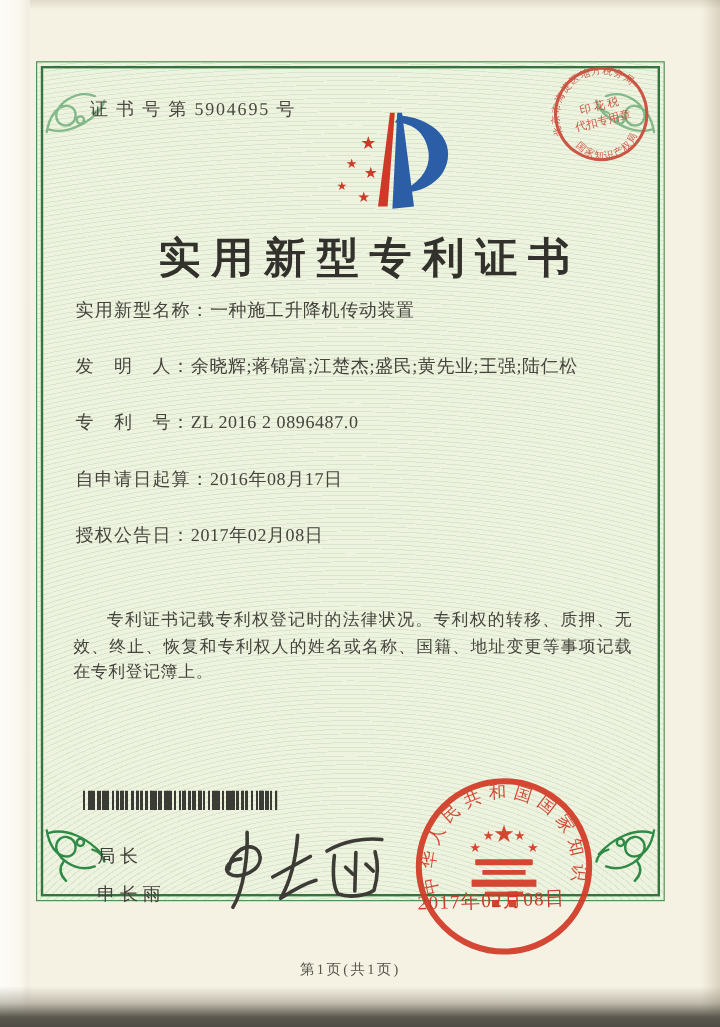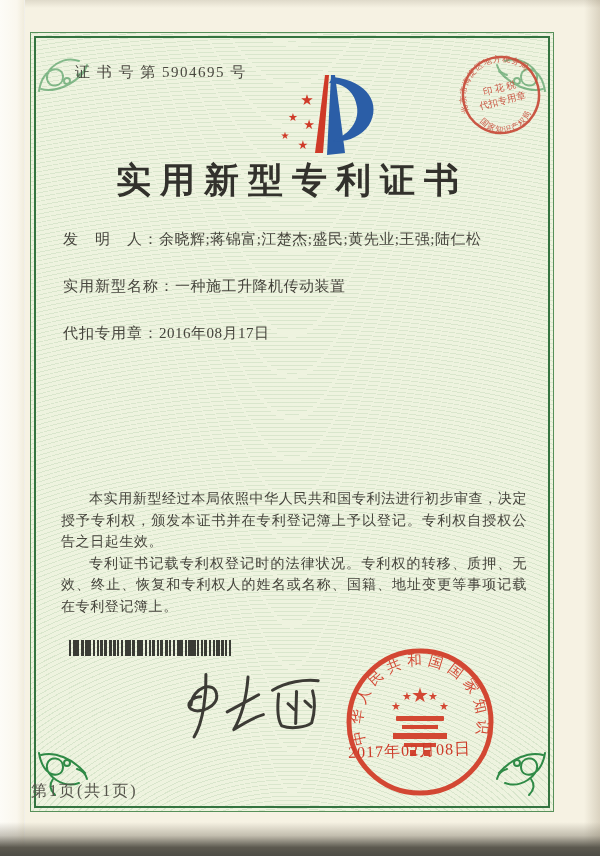--- a/index.html
+++ b/index.html
@@ -11,40 +11,40 @@
     background:linear-gradient(90deg,#fdfcf7 0%,#faf7ee 70%,#f1ecdc 100%);
     border-right:1px solid rgba(0,0,0,.05);}
   .scan-right{position:absolute;right:0;top:0;width:16px;height:100%;
     background:linear-gradient(90deg,rgba(0,0,0,0),rgba(120,100,70,.22));}
   .scan-bottom{position:absolute;left:0;bottom:0;width:100%;height:34px;
     background:linear-gradient(180deg,rgba(90,88,80,0) 0%,rgba(131,125,110,.45) 40%,#5c594f 75%,#4e4c45 100%);}
   .scan-top{position:absolute;left:0;top:0;width:100%;height:8px;
     background:linear-gradient(180deg,rgba(120,110,90,.18),rgba(0,0,0,0));}
 
   
-  .frame{position:absolute;left:30px;top:32px;width:524px;height:780px;
+  .frame{position:absolute;left:30px;top:51px;width:524px;height:700px;
     border:1px solid #569059;
     background-color:#eef3df;
     background-image:
       repeating-radial-gradient(ellipse 140% 70% at 50% 115%,rgba(96,156,96,.15) 0 1.2px,rgba(0,0,0,0) 1.2px 5.5px);
     box-sizing:border-box;}
   .frame-inner{position:absolute;inset:3px;border:2px solid #347440;pointer-events:none;}
 
   .corner{position:absolute;width:62px;height:62px;color:#2f8a46;}
   .corner svg{width:100%;height:100%;}
   .corner.tl{left:2px;top:2px;opacity:.55;}
   .corner.tr{right:2px;top:2px;transform:scaleX(-1);opacity:.55;}
   .corner.bl{left:2px;bottom:2px;transform:scaleY(-1);}
   .corner.br{right:2px;bottom:2px;transform:scale(-1,-1);}
 
   .cert-no{position:absolute;left:44px;top:30px;font-size:15px;color:#4a4840;letter-spacing:1.5px;}
 
   .logo{position:absolute;left:234px;top:38px;width:128px;height:88px;}
 
-  .title{position:absolute;left:0;top:124px;width:100%;margin:0;text-align:center;
+  .title{position:absolute;left:0;top:124px;width:100%;margin:16px;text-align:center;
     font-size:35px;font-weight:700;color:#32312c;letter-spacing:9px;}
 
   .fields{position:absolute;left:32px;top:197px;right:36px;font-size:15px;color:#45443c;}
   .field-row{height:26px;margin-bottom:21px;white-space:nowrap;}
   .field-label{letter-spacing:1px;}
   .field-value{letter-spacing:.5px;}
 
   .paragraphs{position:absolute;left:30px;top:455px;right:26px;font-size:14px;color:#45443c;}
   .paragraphs p{margin:0;text-indent:2em;line-height:21.5px;text-align:justify;letter-spacing:.6px;}
 
@@ -52,22 +52,22 @@
     background:
       repeating-linear-gradient(90deg,#23231f 0 2px,transparent 2px 4px),
       repeating-linear-gradient(90deg,#23231f 0 1px,transparent 1px 7px),
       repeating-linear-gradient(90deg,transparent 0 5px,#23231f 5px 8px,transparent 8px 13px);
     opacity:.88;}
 
   .officer{position:absolute;left:50px;top:652px;font-size:15px;color:#3f3e37;letter-spacing:4px;}
   .officer div{margin-bottom:13px;}
   .signature{position:absolute;left:130px;top:630px;width:180px;height:84px;transform:rotate(-2deg);}
 
-  .footer{position:absolute;left:0;top:748px;width:100%;text-align:left;
-    font-size:16px;color:#55544b;letter-spacing:2px;}
+  .footer{position:absolute;left:0;top:748px;width:100%;text-align:center;
+    font-size:12px;color:#55544b;letter-spacing:2px;}
 
   
   .tax-seal{position:absolute;left:452px;top:46px;width:98px;height:98px;transform:rotate(-14deg);opacity:.92;z-index:5;}
   .authority-seal{position:absolute;left:344px;top:646px;width:152px;height:152px;opacity:.93;z-index:4;}
   .seal-date{position:absolute;left:348px;top:740px;width:170px;font-size:16px;color:#cd3a28;
     letter-spacing:1px;transform:rotate(-2deg);z-index:6;font-family:"Liberation Serif","DejaVu Serif",serif;}
 </style>
 </head>
 <body>
 
@@ -120,32 +120,37 @@
           <text x="44" y="58" font-size="13">★</text>
           <text x="20" y="68" font-size="10">★</text>
           <text x="38" y="78" font-size="12">★</text>
         </g>
       </svg>
     </div>
 
     <h1 class="title">实用新型专利证书</h1>
 
     <div class="fields">
+      <div class="field-row"><span class="field-label">实用新型名称：</span><span class="field-value">一种施工升降机传动装置</span></div>
       <div class="field-row"><span class="field-label">发　明　人：</span><span class="field-value">余晓辉;蒋锦富;江楚杰;盛民;黄先业;王强;陆仁松</span></div>
-      <div class="field-row"><span class="field-label">实用新型名称：</span><span class="field-value">一种施工升降机传动装置</span></div>
-      <div class="field-row"><span class="field-label">代扣专用章：</span><span class="field-value">2016年08月17日</span></div>
+      <div class="field-row"><span class="field-label">专　利　号：</span><span class="field-value">ZL 2016 2 0896487.0</span></div>
+      <div class="field-row"><span class="field-label">自申请日起算：</span><span class="field-value">2016年08月17日</span></div>
+      <div class="field-row"><span class="field-label">授权公告日：</span><span class="field-value">2017年02月08日</span></div>
     </div>
 
     <div class="paragraphs">
-      <p>本实用新型经过本局依照中华人民共和国专利法进行初步审查，决定授予专利权，颁发本证书并在专利登记簿上予以登记。专利权自授权公告之日起生效。</p>
       <p>专利证书记载专利权登记时的法律状况。专利权的转移、质押、无效、终止、恢复和专利权人的姓名或名称、国籍、地址变更等事项记载在专利登记簿上。</p>
     </div>
 
     <div class="barcode"></div>
 
+    <div class="officer">
+      <div>局长</div>
+      <div>申长雨</div>
+    </div>
 
     <div class="signature">
       <svg viewBox="0 0 180 84">
         <g fill="none" stroke="#3c3b35" stroke-width="3" stroke-linecap="round" stroke-linejoin="round">
           <path d="M30,40 C32,22 54,16 56,30 C58,42 38,50 30,44 C24,39 32,32 40,32"></path>
           <path d="M46,10 C46,28 42,57 32,72"></path>
           <path d="M66,48 C78,42 90,36 98,32"></path>
           <path d="M88,14 C86,32 82,50 72,66 C82,60 94,54 102,52"></path>
           <path d="M112,28 C126,20 144,18 158,20"></path>
           <path d="M118,32 C116,46 116,58 120,64 C130,68 144,66 150,62 C154,50 154,38 152,30"></path>

